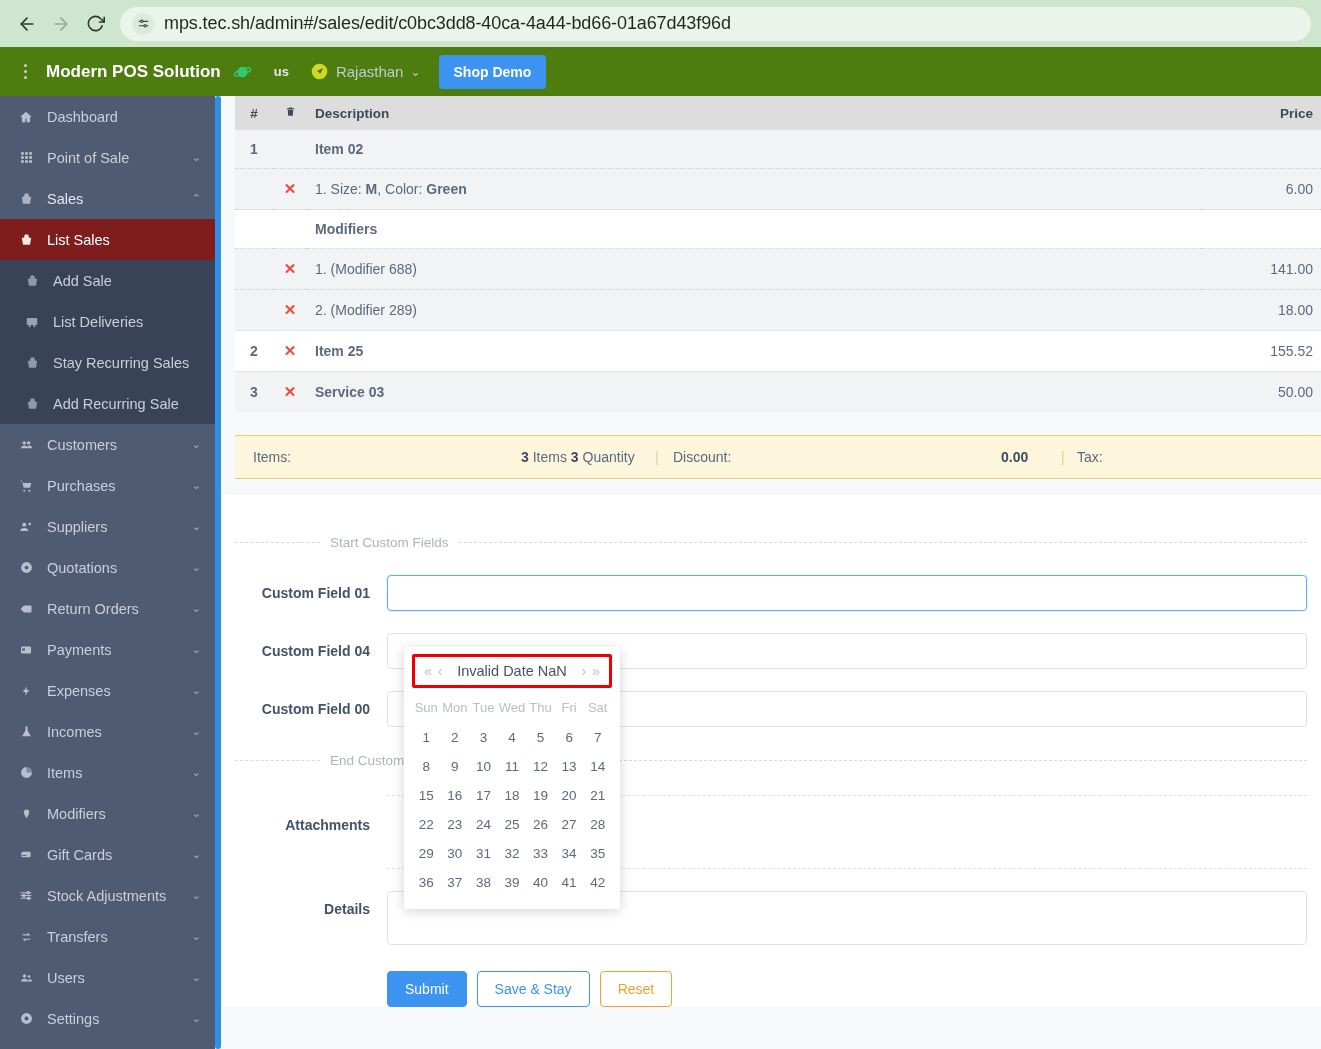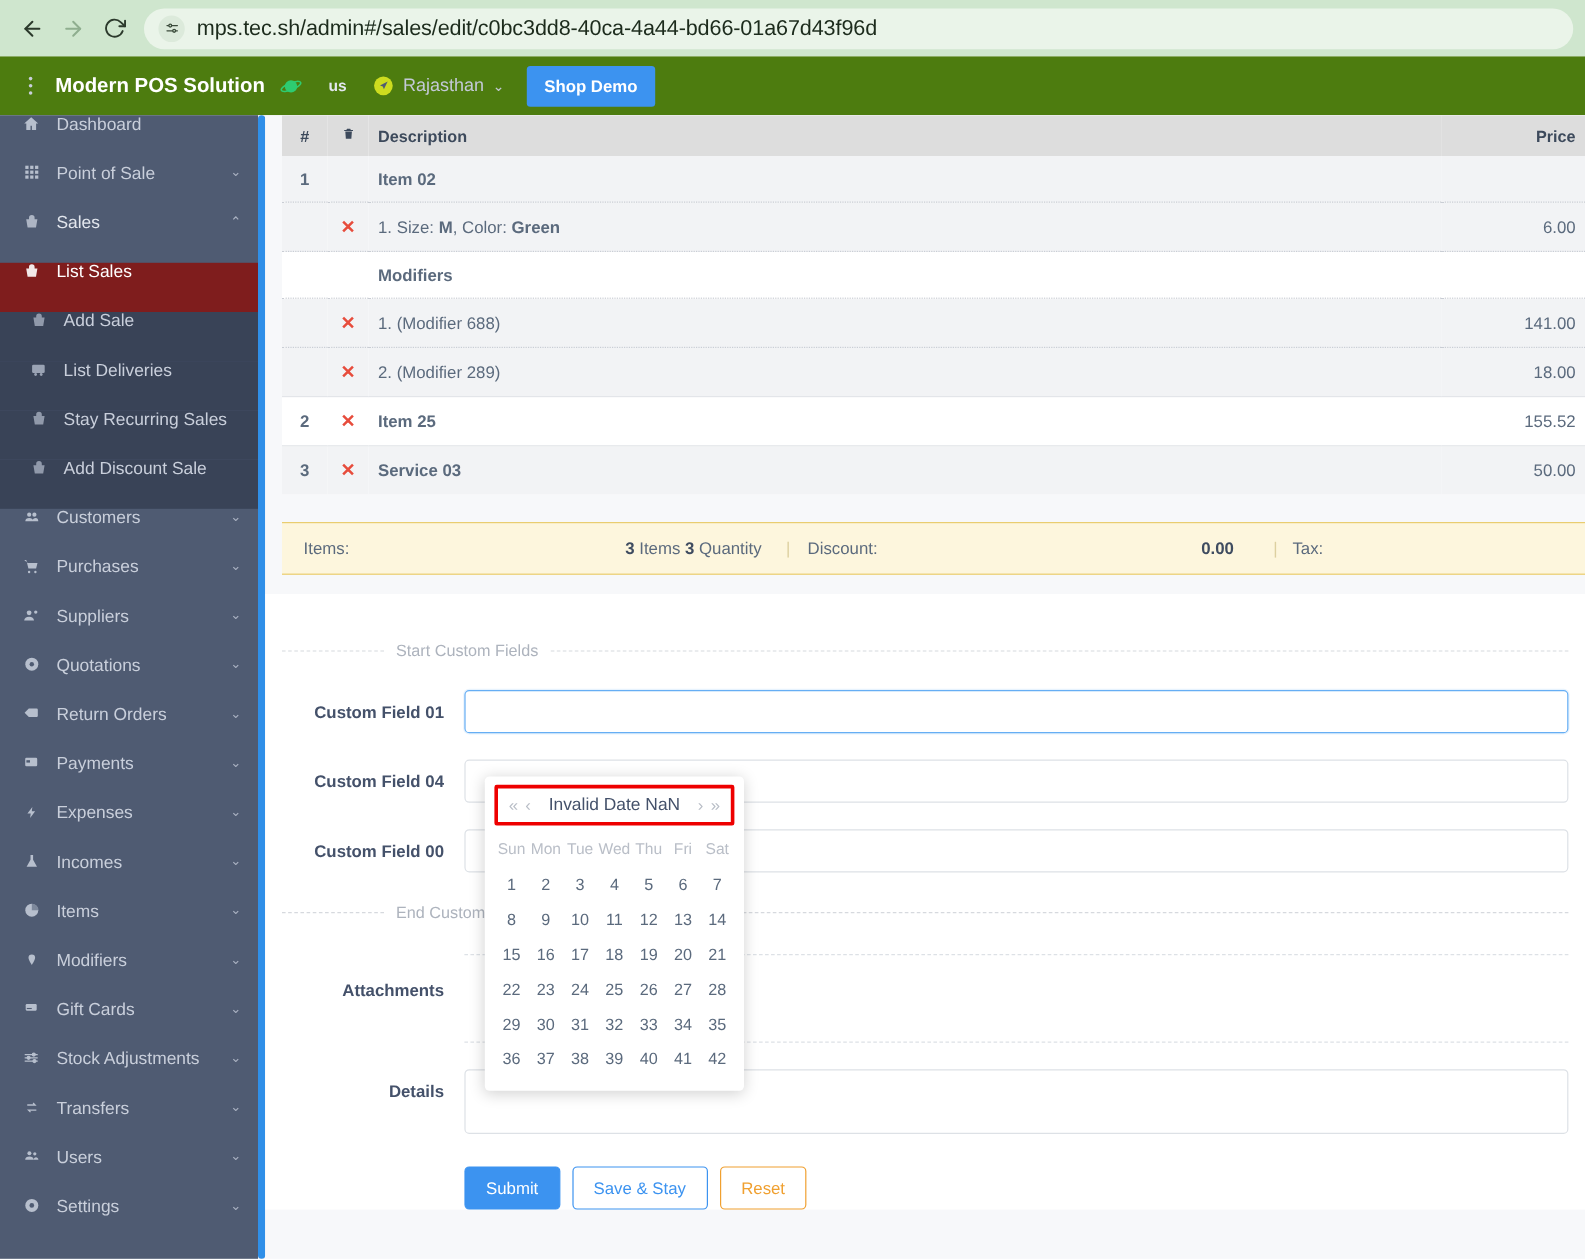--- a/index.html
+++ b/index.html
@@ -89,21 +89,21 @@
 
   
   .sidebar {
     position: absolute; top: 96px; left: 0;
     width: 215px; height: 953px;
     background: #4f5b72;
     overflow: hidden;
   }
   .sb-item {
     height: 41px;
-    display: flex; align-items: flex-start;
+    display: flex; align-items: center;
     padding: 0 14px 0 16px;
     color: #c9cfdb;
     font-size: 14.5px;
     cursor: pointer;
     position: relative;
   }
   .sb-item .sb-ico {
     width: 20px; flex: 0 0 20px;
     display: flex; align-items: center; justify-content: center;
     margin-right: 11px;
@@ -438,21 +438,21 @@
       </span>
       <span class="sb-label">Stay Recurring Sales</span>
       <span class="sb-arrow"></span>
     </div>
     <div class="sb-item sub">
       <span class="sb-ico">
         <svg width="15" height="14" viewBox="0 0 24 24" fill="currentColor">
           <path d="M8 8V6a4 4 0 0 1 8 0v2h4l-2 12H6L4 8z" opacity=".9"></path>
         </svg>
       </span>
-      <span class="sb-label">Add Discount Sale</span>
+      <span class="sb-label">Add Recurring Sale</span>
       <span class="sb-arrow"></span>
     </div>
     <div class="sb-item">
       <span class="sb-ico">
         <svg width="15" height="13" viewBox="0 0 24 24" fill="currentColor">
           <circle cx="8" cy="9" r="3.2"></circle>
           <circle cx="16" cy="9" r="3.2"></circle>
           <path d="M2 19c0-3.3 2.7-5 6-5s6 1.7 6 5zM13 19c0-3.3 2.7-5 5-5s4 1.7 4 5z"></path>
         </svg>
       </span>

